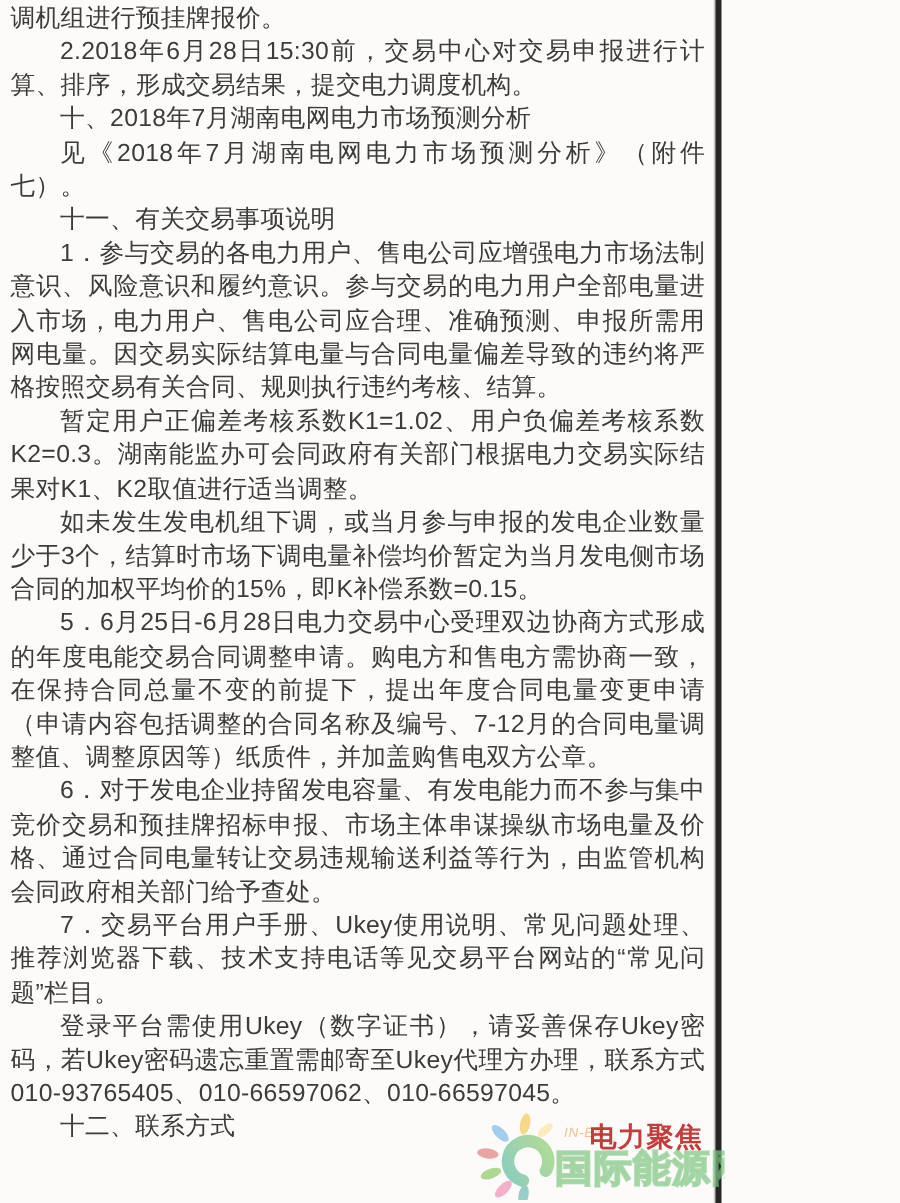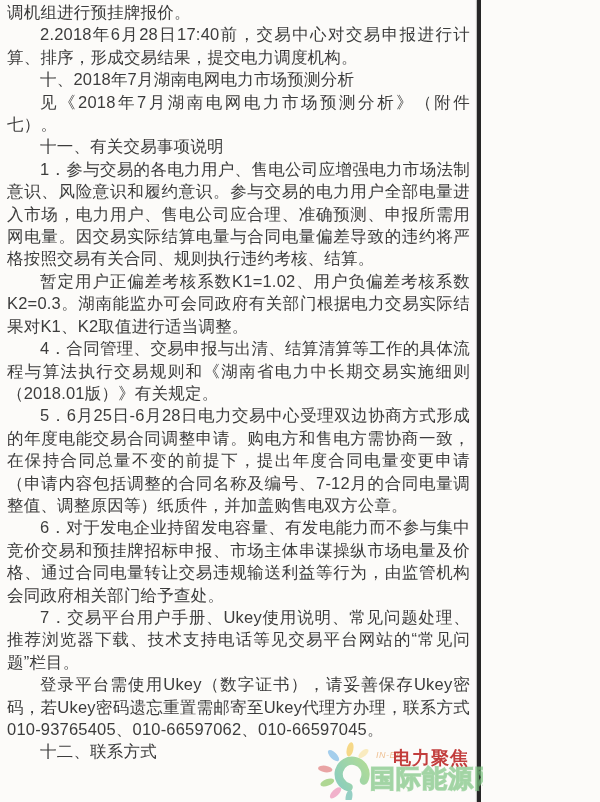--- a/index.html
+++ b/index.html
@@ -78,27 +78,27 @@
     -webkit-text-stroke:1.3px rgba(120,195,125,.60);
   }
 </style>
 </head>
 <body>
 
 <div class="page">
 
   <div class="content">
     <p class="flush">调机组进行预挂牌报价。</p>
-    <p>2.2018年6月28日17:40前，交易中心对交易申报进行计算、排序，形成交易结果，提交电力调度机构。</p>
+    <p>2.2018年6月28日15:30前，交易中心对交易申报进行计算、排序，形成交易结果，提交电力调度机构。</p>
     <p>十、2018年7月湖南电网电力市场预测分析</p>
     <p>见《2018年7月湖南电网电力市场预测分析》（附件七）。</p>
     <p>十一、有关交易事项说明</p>
     <p>1．参与交易的各电力用户、售电公司应增强电力市场法制意识、风险意识和履约意识。参与交易的电力用户全部电量进入市场，电力用户、售电公司应合理、准确预测、申报所需用网电量。因交易实际结算电量与合同电量偏差导致的违约将严格按照交易有关合同、规则执行违约考核、结算。</p>
     <p>暂定用户正偏差考核系数K1=1.02、用户负偏差考核系数K2=0.3。湖南能监办可会同政府有关部门根据电力交易实际结果对K1、K2取值进行适当调整。</p>
-    <p>4．合同管理、交易申报与出清、结算清算等工作的具体流程与算法执行交易规则和《湖南省电力中长期交易实施细则（2018.01版）》有关规定。</p>
+    <p>如未发生发电机组下调，或当月参与申报的发电企业数量少于3个，结算时市场下调电量补偿均价暂定为当月发电侧市场合同的加权平均价的15%，即K补偿系数=0.15。</p>
     <p>5．6月25日-6月28日电力交易中心受理双边协商方式形成的年度电能交易合同调整申请。购电方和售电方需协商一致，在保持合同总量不变的前提下，提出年度合同电量变更申请（申请内容包括调整的合同名称及编号、7-12月的合同电量调整值、调整原因等）纸质件，并加盖购售电双方公章。</p>
     <p>6．对于发电企业持留发电容量、有发电能力而不参与集中竞价交易和预挂牌招标申报、市场主体串谋操纵市场电量及价格、通过合同电量转让交易违规输送利益等行为，由监管机构会同政府相关部门给予查处。</p>
     <p>7．交易平台用户手册、Ukey使用说明、常见问题处理、推荐浏览器下载、技术支持电话等见交易平台网站的“常见问题”栏目。</p>
     <p>登录平台需使用Ukey（数字证书），请妥善保存Ukey密码，若Ukey密码遗忘重置需邮寄至Ukey代理方办理，联系方式010-93765405、010-66597062、010-66597045。</p>
     <p>十二、联系方式</p>
   </div>
 
   <div class="edge-line"></div>
 
   <div class="logo-cluster">

